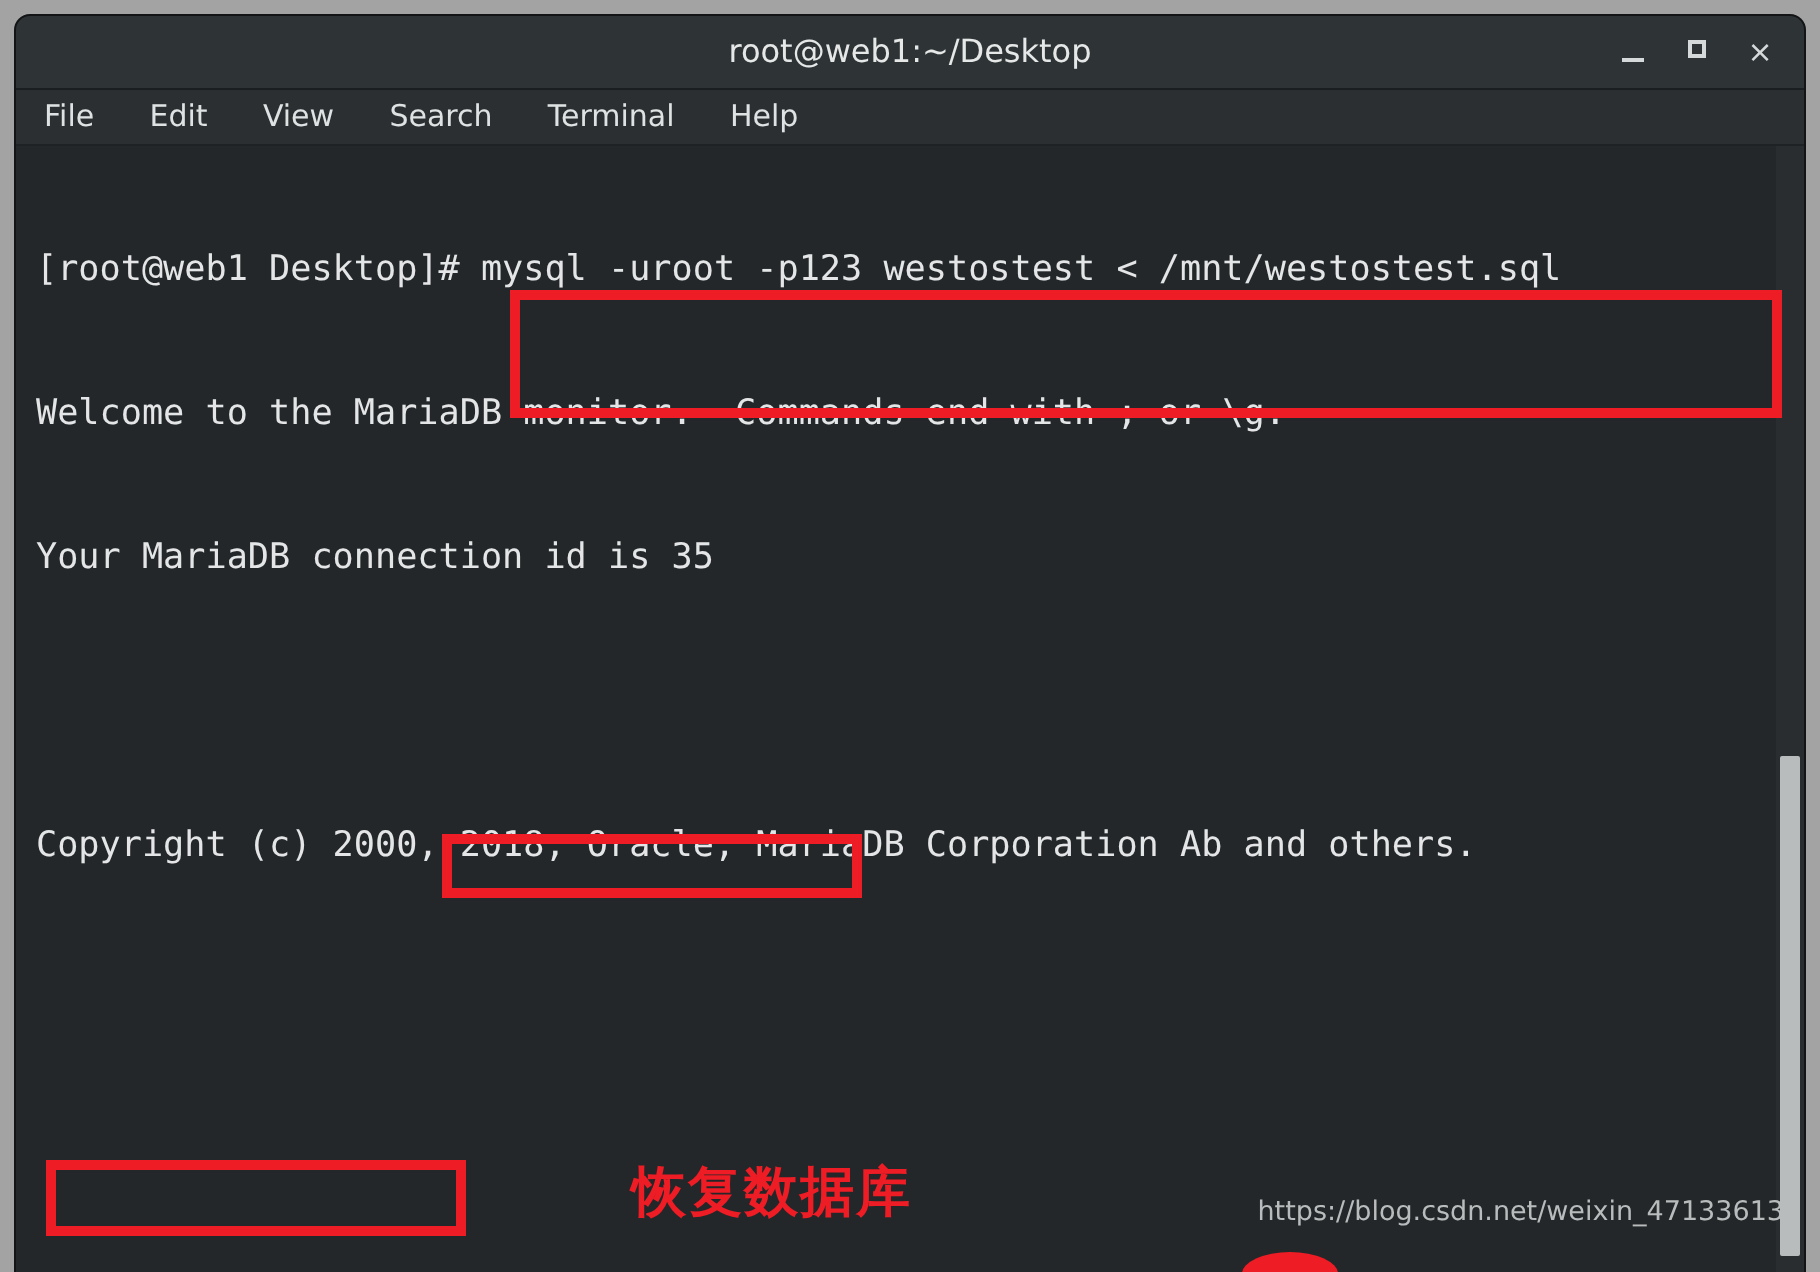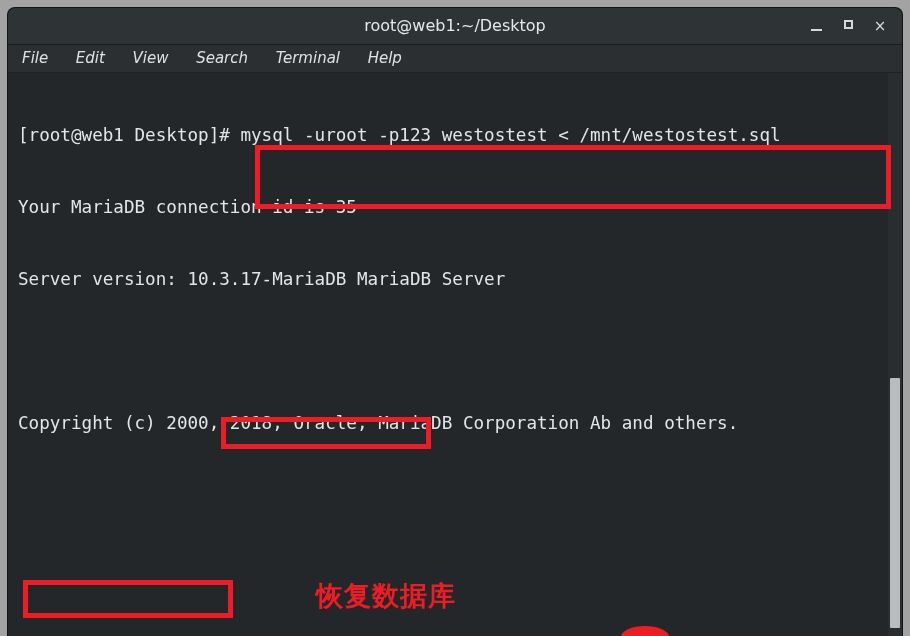--- a/index.html
+++ b/index.html
@@ -80,21 +80,20 @@
     box-sizing: border-box;
   }
   
   #menubar {
     height: 28px;
     background: #2b2f31;
     padding-left: 14px;
     box-sizing: border-box;
     white-space: nowrap;
     border-bottom: 1px solid #1f2224;
-    font-style: italic;
   }
   .menu-item {
     display: inline-block;
     color: #dfe2e3;
     font-family: "DejaVu Sans", sans-serif;
     font-size: 15px;
     line-height: 27px;
     margin-right: 18px;
     cursor: default;
   }
@@ -200,22 +199,22 @@
       <span class="menu-item">View</span>
       <span class="menu-item">Search</span>
       <span class="menu-item">Terminal</span>
       <span class="menu-item">Help</span>
     </div>
 
     <div id="terminal">
 
       <div id="term-text">
         <div class="tline">[root@web1 Desktop]# mysql -uroot -p123 westostest &lt; /mnt/westostest.sql</div>
+        <div class="tline">Welcome to the MariaDB monitor.  Commands end with ; or \g.</div>
         <div class="tline">Your MariaDB connection id is 35</div>
-        <div class="tline">Server version: 10.3.17-MariaDB MariaDB Server</div>
         <div class="tline"></div>
         <div class="tline">Copyright (c) 2000, 2018, Oracle, MariaDB Corporation Ab and others.</div>
         <div class="tline"></div>
         
         
         
         
         
         
         
@@ -232,18 +231,19 @@
       <div id="scrollbar-track">
         <div id="scrollbar-thumb"></div>
       </div>
 
       <div class="redbox" id="box-commands"></div>
       <div class="redbox" id="box-show"></div>
       <div class="redbox" id="box-westos"></div>
 
       <div id="annot-cn">恢复数据库</div>
 
+      <div id="watermark">https://blog.csdn.net/weixin_47133613</div>
 
       <div id="red-arc"></div>
 
     </div>
   </div>
 </div>
 
 </body></html>

